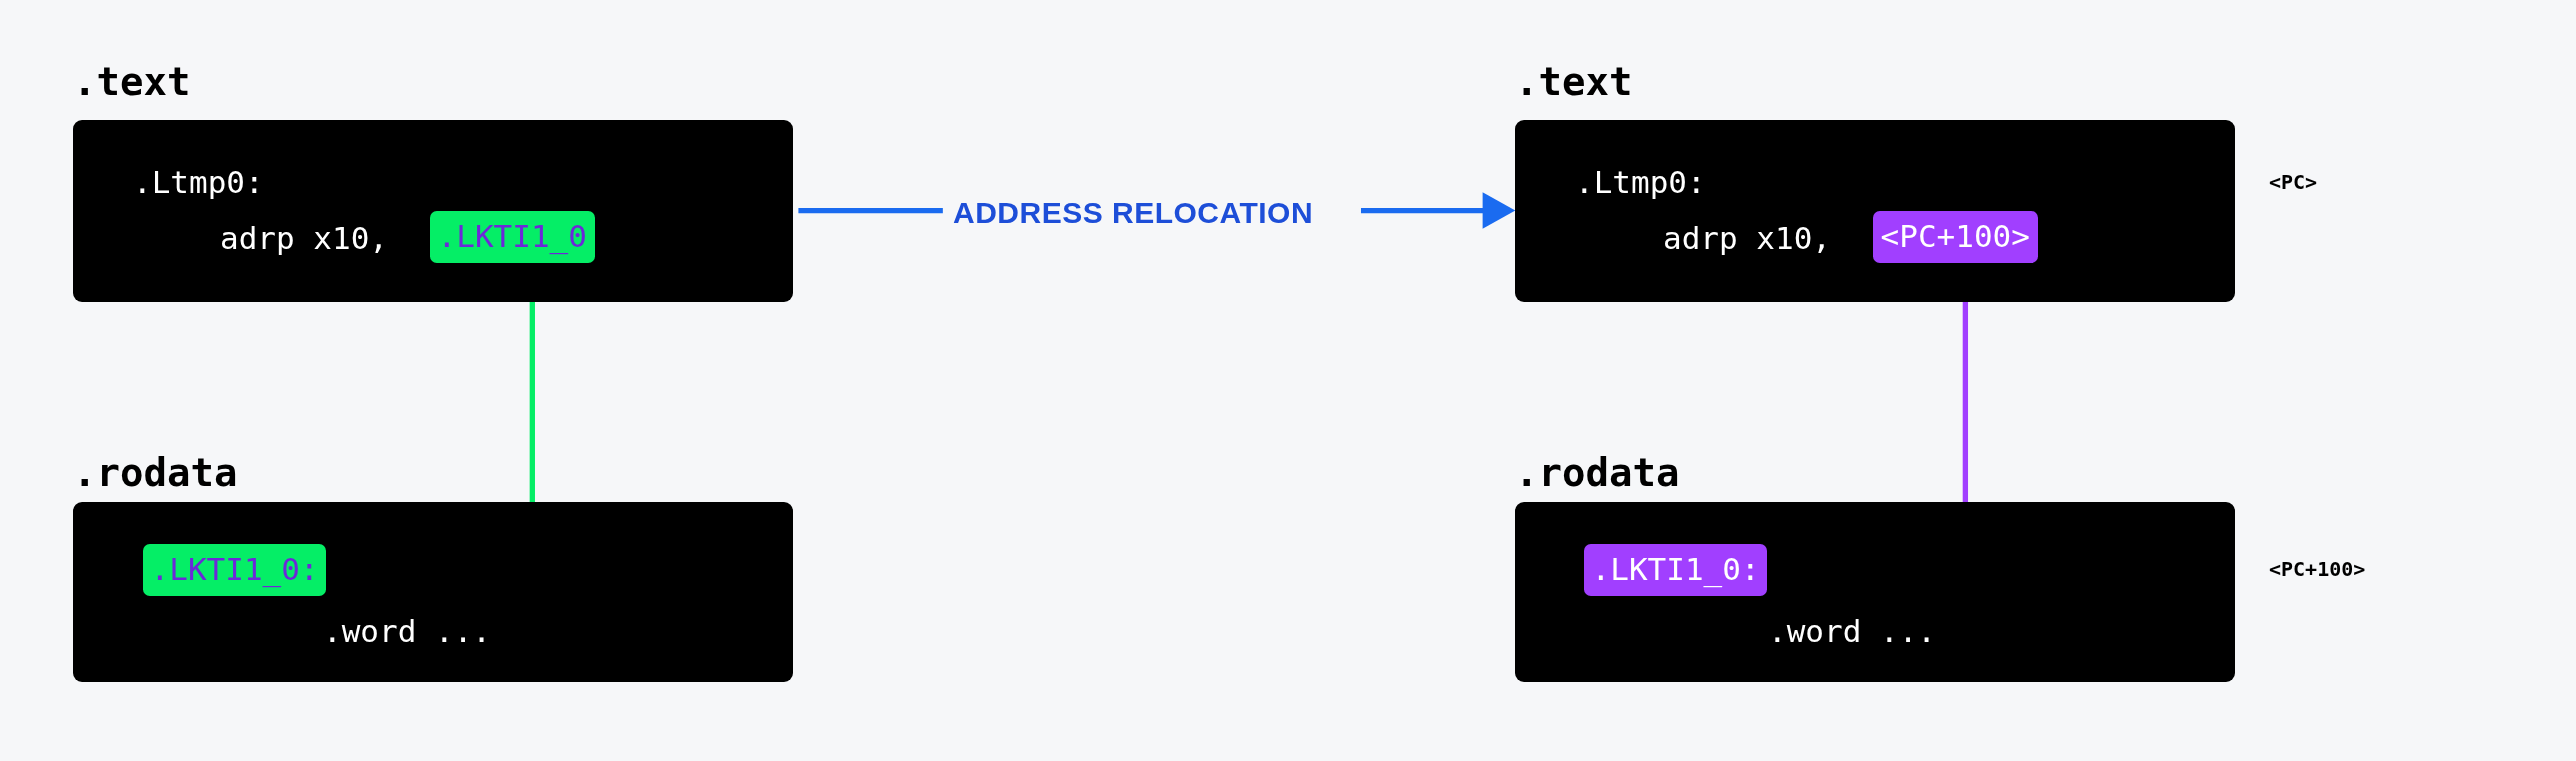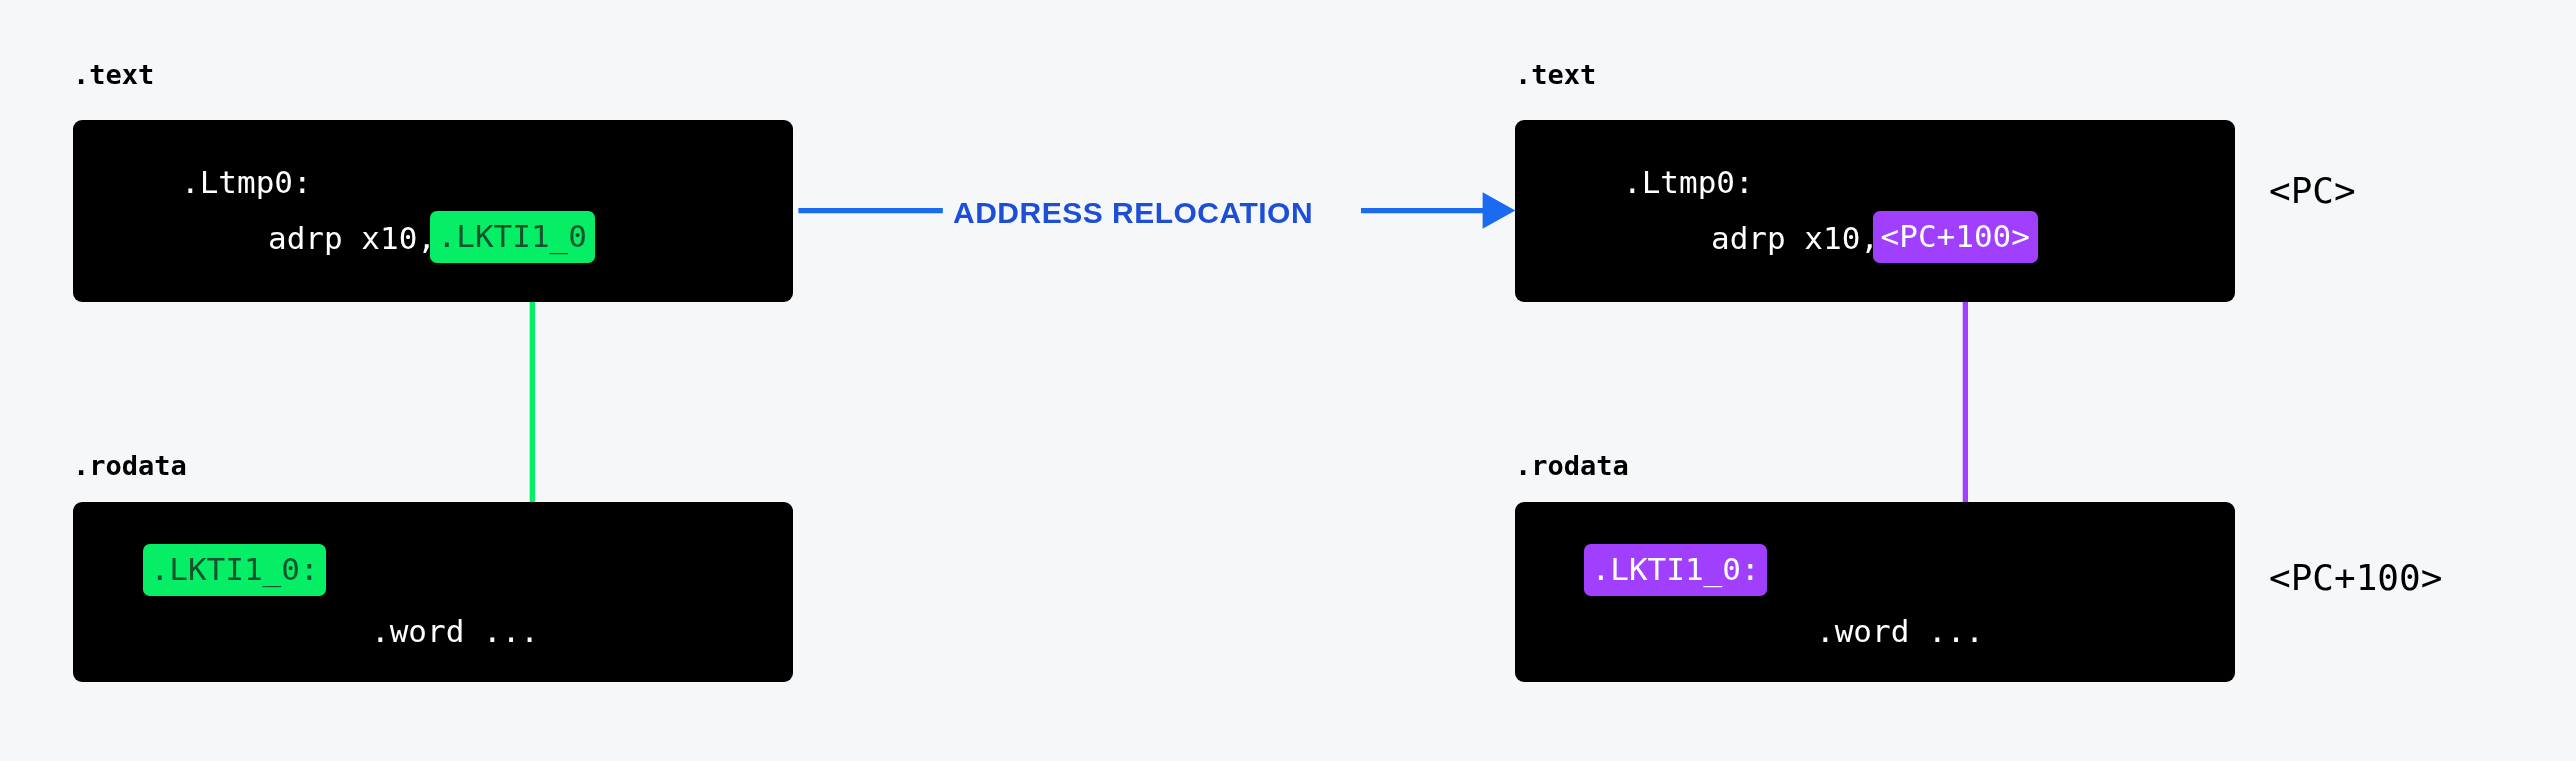--- a/index.html
+++ b/index.html
@@ -16,21 +16,21 @@
     width: 2576px;
     height: 761px;
     background: #f6f7f9;
     overflow: hidden;
   }
 
   
   .section-label {
     position: absolute;
     font-family: "DejaVu Sans Mono", monospace;
-    font-size: 27px;
+    font-size: 39px;
     font-weight: 700;
     color: #000000;
     letter-spacing: 0px;
     white-space: nowrap;
   }
 
   
   .panel {
     position: absolute;
     background: #000000;
@@ -39,50 +39,49 @@
 
   
   .code-line {
     position: absolute;
     font-family: "DejaVu Sans Mono", monospace;
     font-size: 31px;
     font-weight: 400;
     color: #ffffff;
     white-space: pre;
     line-height: 1;
-    margin-left: 48px;
   }
 
   
   .chip {
     position: absolute;
     font-family: "DejaVu Sans Mono", monospace;
     font-size: 31px;
     font-weight: 400;
     line-height: 1;
     border-radius: 6.8px;
     padding: 10px 7.6px 10.6px 7.6px;
     white-space: pre;
     box-sizing: border-box;
   }
   .chip-green {
     background: #05ee66;
-    color: #14532d;
+    color: #6d28d9;
   }
   .chip-purple {
     background: #a13fff;
     color: #ffffff;
   }
 
   
   .pc-annotation {
     position: absolute;
     font-family: "DejaVu Sans Mono", monospace;
-    font-size: 36px;
-    font-weight: 400;
+    font-size: 20px;
+    font-weight: 700;
     color: #000000;
     white-space: nowrap;
   }
 
   
   .reloc-label {
     position: absolute;
     font-family: "Liberation Sans", sans-serif;
     font-size: 30px;
     font-weight: 700;

